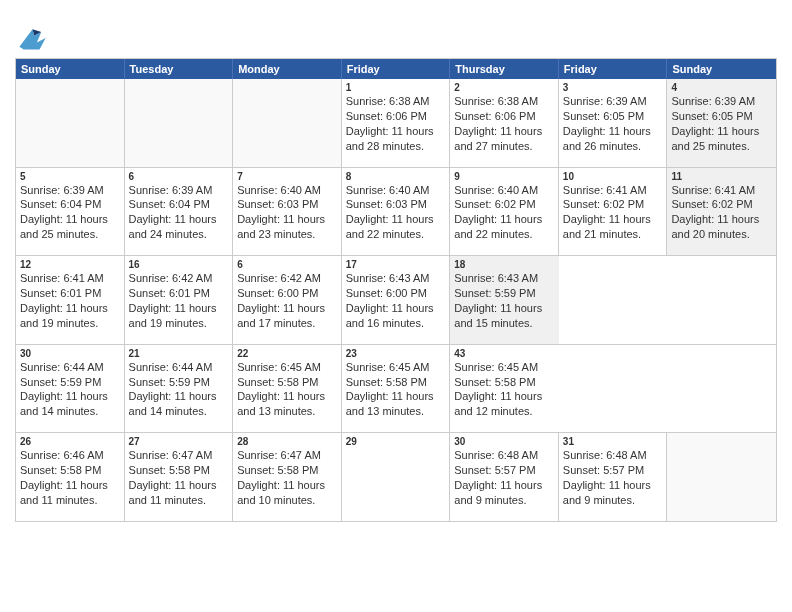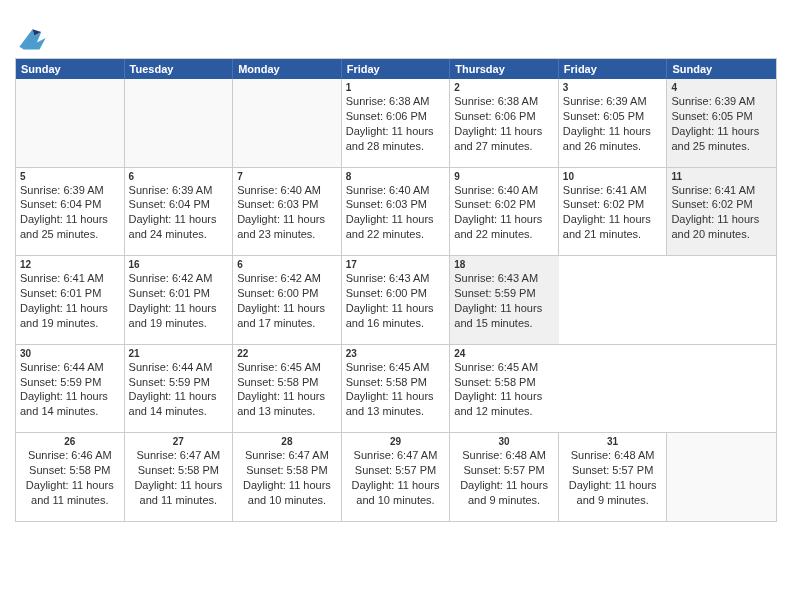--- a/index.html
+++ b/index.html
@@ -60,21 +60,21 @@
       flex: 1;
       display: flex;
       flex-direction: column;
     }
     .cal-row {
       flex: 1;
       display: grid;
       grid-template-columns: repeat(7, 1fr);
       border-bottom: 1px solid #ccc;
     }
-    .cal-row:last-child { border-bottom: none; text-align: center; }
+    .cal-row:last-child { border-bottom: none; }
     .cal-cell {
       border-right: 1px solid #ccc;
       padding: 3px 4px;
       font-size: 8px;
       color: #333;
       vertical-align: top;
       min-height: 0;
       background: #fff;
     }
     .cal-cell:last-child { border-right: none; }
@@ -292,21 +292,21 @@
 and 13 minutes.</div>
           </div>
           <div class="cal-cell">
             <div class="day-number">23</div>
             <div class="day-info">Sunrise: 6:45 AM
 Sunset: 5:58 PM
 Daylight: 11 hours
 and 13 minutes.</div>
           </div>
           <div class="cal-cell">
-            <div class="day-number">24</div>
+            <div class="day-number">43</div>
             <div class="day-info">Sunrise: 6:45 AM
 Sunset: 5:58 PM
 Daylight: 11 hours
 and 12 minutes.</div>
           </div>
         </div>
         <div class="cal-row">
           <div class="cal-cell">
             <div class="day-number">26</div>
             <div class="day-info">Sunrise: 6:46 AM
@@ -323,24 +323,20 @@
           </div>
           <div class="cal-cell">
             <div class="day-number">28</div>
             <div class="day-info">Sunrise: 6:47 AM
 Sunset: 5:58 PM
 Daylight: 11 hours
 and 10 minutes.</div>
           </div>
           <div class="cal-cell">
             <div class="day-number">29</div>
-            <div class="day-info">Sunrise: 6:47 AM
-Sunset: 5:57 PM
-Daylight: 11 hours
-and 10 minutes.</div>
           </div>
           <div class="cal-cell">
             <div class="day-number">30</div>
             <div class="day-info">Sunrise: 6:48 AM
 Sunset: 5:57 PM
 Daylight: 11 hours
 and 9 minutes.</div>
           </div>
           <div class="cal-cell">
             <div class="day-number">31</div>

